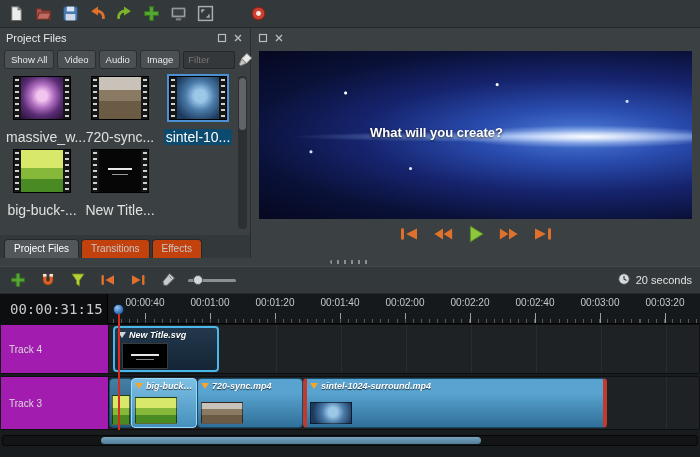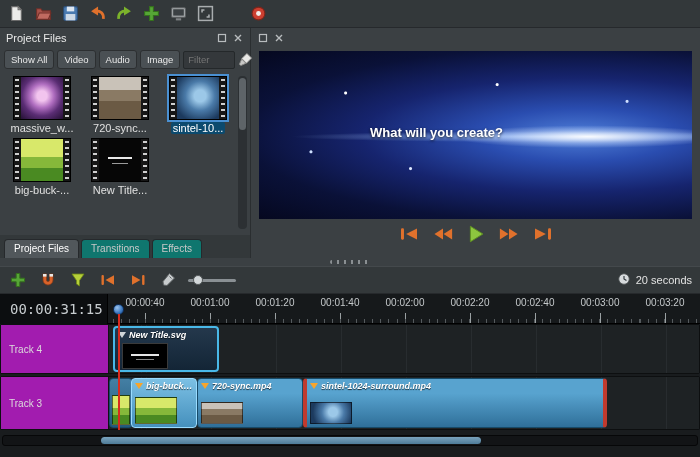--- a/index.html
+++ b/index.html
@@ -31,41 +31,41 @@
   #clear-filter svg { width:15px; height:15px; }
 
   
   #files-wrap { position:relative; flex:1; overflow:hidden; }
   #files-grid { display:grid; grid-template-columns:repeat(3,76px); column-gap:2px; row-gap:4px; padding:4px 2px 0 4px; }
   .file-item { width:76px; text-align:center; }
   .film { position:relative; width:58px; height:44px; margin:0 auto; background:#161616; padding:0 7px; border:1px solid #000; }
   .film::before, .film::after { content:''; position:absolute; top:2px; bottom:2px; width:4px; background:repeating-linear-gradient(180deg,#cfcfcf 0 2px,#161616 2px 6px); }
   .film::before { left:1px; } .film::after { right:1px; }
   .thumb-img { position:relative; width:100%; height:100%; overflow:hidden; }
-  .file-label { font-size:11px; color:#e0e0e0; margin-top:2px; padding:0 2px; display:inline-block; border-radius:2px; }
+  .file-label { font-size:14px; color:#e0e0e0; margin-top:9px; padding:0 2px; display:inline-block; border-radius:2px; }
   .file-item.sel .film { outline:2px solid #4a90d2; }
   .file-item.sel .file-label { background:#0c4a6e; color:#fff; }
 
   .t-disco   { background: radial-gradient(circle at 50% 45%, #f2c4ee 0 16%, #b06ec0 38%, #5a2d74 64%, #241034 100%); }
   .t-canyon  { background: linear-gradient(180deg,#c9c2b8 0 32%, #8a7a64 32% 58%, #6b5a44 58%); }
   .t-sintel  { background: radial-gradient(circle at 55% 45%, #9cc8e8 0 18%, #4a7aa8 45%, #1c3a5e 82%); }
   .t-bigbuck { background: linear-gradient(180deg,#d8e86a 0 42%, #86b83a 42% 68%, #4a8a22 68%); }
   .t-bedroom { background: linear-gradient(160deg,#aac2d8 0 30%, #7a93ad 30% 55%, #50677e 55%); }
   .t-bedroom::before { content:''; position:absolute; left:10%; bottom:12%; width:55%; height:30%; background:#d8dde2; opacity:.8; }
   .t-title   { background:#060606; }
   .t-title::before { content:''; position:absolute; left:22%; right:22%; top:44%; height:2px; background:#e8e8e8; }
   .t-title::after  { content:''; position:absolute; left:32%; right:32%; top:58%; height:1px; background:#9a9a9a; }
 
   
   #grid-vscroll { position:absolute; right:3px; top:4px; bottom:6px; width:9px; background:#2c3033; border-radius:4px; }
   #grid-vthumb { position:absolute; top:2px; height:52px; left:1px; right:1px; background:#5e6468; border-radius:4px; }
 
   
   #panel-tabs { height:23px; display:flex; gap:2px; align-items:flex-end; padding:0 4px; background:#33383a; }
-  .tab { font-size:10px; color:#c8c8c8; background:#0f766e; border:1px solid #26292c; border-bottom:none; border-radius:4px 4px 0 0; padding:3px 9px 4px; }
+  .tab { font-size:10px; color:#c8c8c8; background:#c2410c; border:1px solid #26292c; border-bottom:none; border-radius:4px 4px 0 0; padding:3px 9px 4px; }
   .tab.active { background:#51575b; color:#fff; }
 
   
   #video-area { position:relative; margin:4px 8px 0 8px; height:168px; background:#000; overflow:hidden; }
   #galaxy { position:absolute; inset:0; background:
       radial-gradient(ellipse 42% 9% at 76% 51%, rgba(255,255,255,.95), rgba(200,220,255,.45) 45%, transparent 75%),
       radial-gradient(ellipse 90% 5% at 66% 51%, rgba(170,205,255,.75), transparent 65%),
       radial-gradient(circle 1px at 20% 25%, #fff 0 1px, transparent 2px),
       radial-gradient(circle 1px at 35% 70%, #dfe9ff 0 1px, transparent 2px),
       radial-gradient(circle 1px at 55% 20%, #fff 0 1px, transparent 2px),

